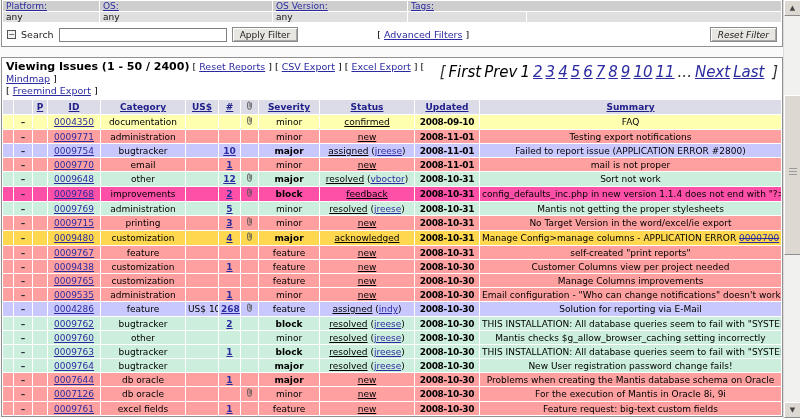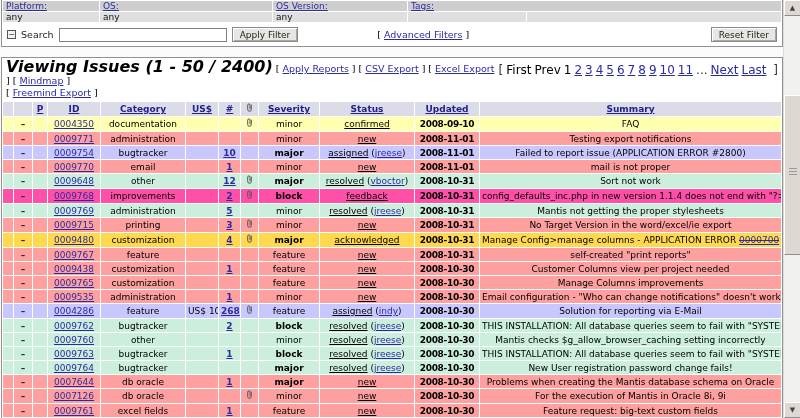--- a/index.html
+++ b/index.html
@@ -23,29 +23,29 @@
     padding:4px 5px; background:#fff; font-size:9.5px; color:#222; }
   .collapse { display:inline-block; width:9px; height:9px; border:1px solid #555;
     background:#f3f3f3; color:#333; font-size:8px; line-height:7px; text-align:center; }
   .s-input { width:168px; height:14px; border:1px solid #7f7f7f; background:#fff;
     font-size:9px; padding:0 2px; }
   .btn { font-family:"DejaVu Sans",sans-serif; font-size:9px; color:#222;
     background:#e8e6e0; border:1px solid #8a8a8a; padding:1px 7px; height:15px;
     box-shadow:inset 1px 1px 0 #fff, inset -1px -1px 0 #a8a8a8; cursor:pointer; }
   .adv { position:absolute; left:54%; transform:translateX(-50%); white-space:nowrap; }
   .bracket { color:#000; }
-  .reset { margin-left:auto; }
+  .reset { margin-left:auto;font-style:italic; }
 
   
   .issues-box { border:1px solid #919191; background:#fff; margin-top:10px; }
   .title-bar { display:flex; justify-content:space-between; align-items:flex-start;
     padding:3px 4px 2px 4px; }
   .title-left { font-size:9.5px; line-height:12px; color:#000; }
-  .vtitle { font-weight:bold; font-size:16px;font-style:italic; }
-  .pager { font-size:12px; color:#333; white-space:nowrap; padding-top:2px; }
+  .vtitle { font-weight:bold; font-size:11px; }
+  .pager { font-size:15px; color:#333; white-space:nowrap; padding-top:2px;font-style:italic; }
   .pager > span, .pager > a { margin-left:3px; }
   .pg-current { color:#000; }
 
   .issues-table { table-layout:fixed; width:780px; border-collapse:separate;
     border-spacing:1px; background:#fff; font-size:9px; color:#000; }
   .issues-table th, .issues-table td { padding:0 2px; height:13px; line-height:12px;
     text-align:center; overflow:hidden; white-space:nowrap; vertical-align:middle; }
   thead th { background:#dcdce8; font-weight:bold; height:13px; }
   thead th a { color:#21218c; font-weight:bold; }
   .cell-summary { text-align:left; white-space:normal; line-height:11px; padding-left:3px; }
@@ -108,21 +108,21 @@
         <button class="btn">Apply Filter</button>
         <span class="adv"><span class="bracket">[ </span><a>Advanced Filters</a><span class="bracket"> ]</span></span>
         <button class="btn reset">Reset Filter</button>
       </div>
     </div>
 
     <div class="issues-box">
       <div class="title-bar">
         <div class="title-left">
           <span class="vtitle">Viewing Issues (1 - 50 / 2400)</span>
-          <span id="export-line1"><span class="bracket"> [ </span><a>Apply Reports</a><span class="bracket"> ] </span><span class="bracket"> [ </span><a>CSV Export</a><span class="bracket"> ] </span><span class="bracket"> [ </span><a>Excel Export</a><span class="bracket"> ] </span><span class="bracket"> [ </span><a>Mindmap</a><span class="bracket"> ] </span></span>
+          <span id="export-line1"><span class="bracket"> [ </span><a>Reset Reports</a><span class="bracket"> ] </span><span class="bracket"> [ </span><a>CSV Export</a><span class="bracket"> ] </span><span class="bracket"> [ </span><a>Excel Export</a><span class="bracket"> ] </span><span class="bracket"> [ </span><a>Mindmap</a><span class="bracket"> ] </span></span>
           <br>
           <span id="export-line2"><span class="bracket"> [ </span><a>Freemind Export</a><span class="bracket"> ] </span></span>
         </div>
         <div class="pager" id="pager"><span>[</span><span class="pg-current">First</span><span class="pg-current">Prev</span><span class="pg-current">1</span><a>2</a><a>3</a><a>4</a><a>5</a><a>6</a><a>7</a><a>8</a><a>9</a><a>10</a><a>11</a><span>...</span><a>Next</a><a>Last</a><span> ]</span></div>
       </div>
       <table class="issues-table">
         <colgroup>
           <col style="width:10px">
             <col style="width:18px">
             <col style="width:14px">

